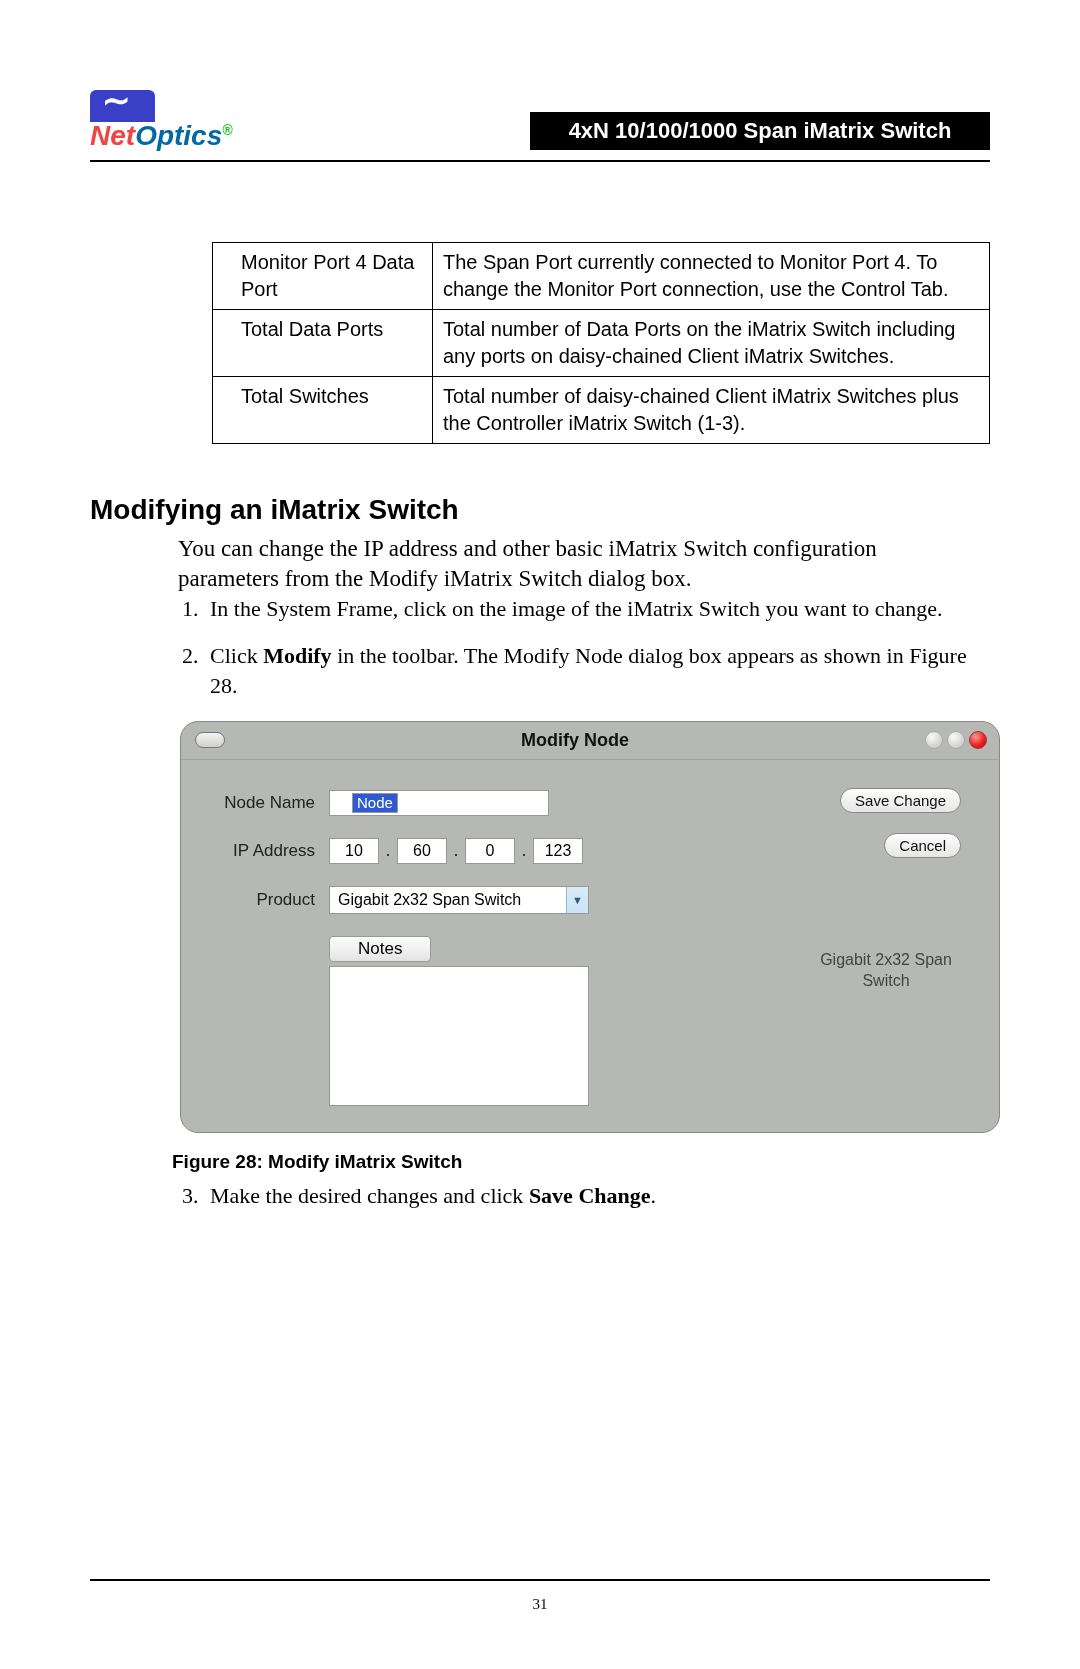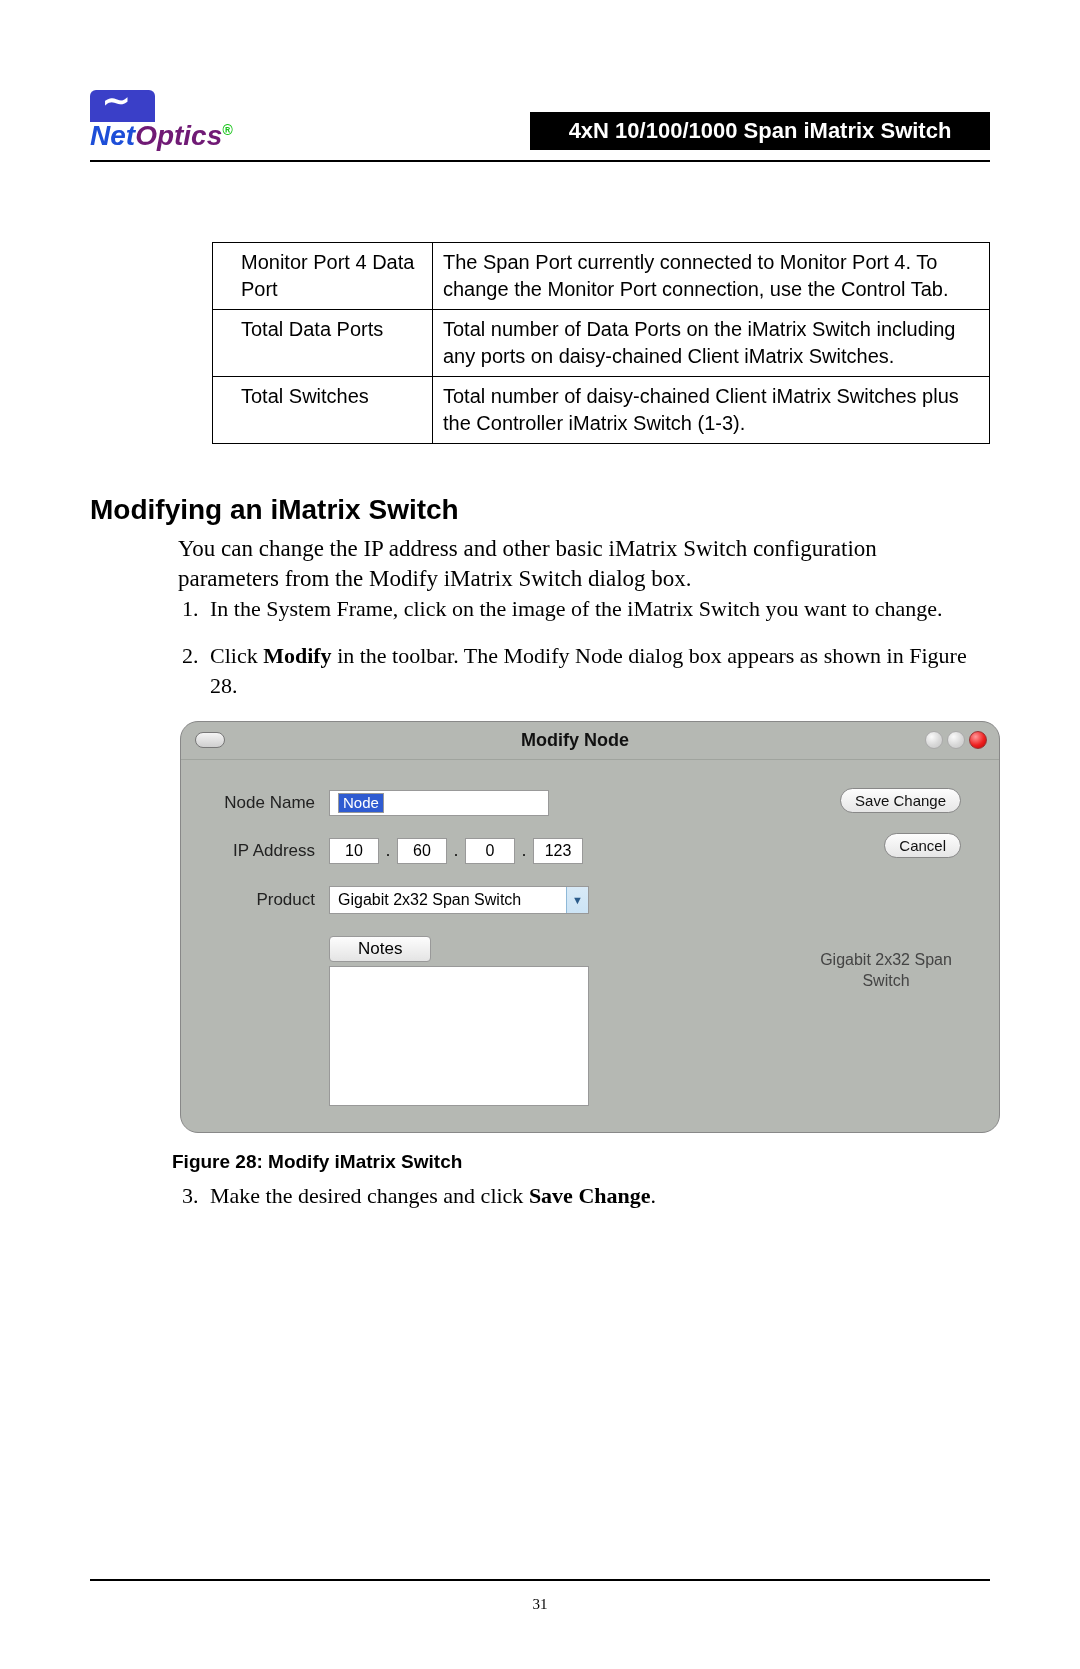--- a/index.html
+++ b/index.html
@@ -44,22 +44,22 @@
     left: 12px;
     font-weight: bold;
   }
   .logo-text {
     font-family: Arial, sans-serif;
     font-weight: bold;
     font-size: 28px;
     line-height: 1;
     font-style: italic;
   }
-  .logo-net { color: #1d4ed8; }
-  .logo-optics { color: #701a75; }
+  .logo-net { color: #ef4444; }
+  .logo-optics { color: #0369a1; }
   .logo-reg { color: #18c41a; font-size: 14px; vertical-align: super; }
   .header-bar {
     background: #000;
     color: #fff;
     font-family: Arial, sans-serif;
     font-weight: bold;
     font-size: 22px;
     padding: 6px 20px;
     width: 460px;
     text-align: center;
@@ -160,21 +160,21 @@
     font-family: Verdana, Arial, sans-serif;
     font-size: 17px;
     color: #222;
   }
   .dlg-input {
     background: #fff;
     border: 1px solid #999;
     height: 26px;
     display: flex;
     align-items: center;
-    padding: 0 8px;
+    padding: 0 22px;
     font-family: Verdana, Arial, sans-serif;
     font-size: 16px;
   }
   .dlg-input.sel { background: #2f5bd1; color: #fff; padding: 1px 4px; font-size: 15px; height: 20px; }
   .dlg-input.name-wrap { width: 220px; }
   .ip-group {
     display: flex;
     align-items: center;
     gap: 0;
   }

